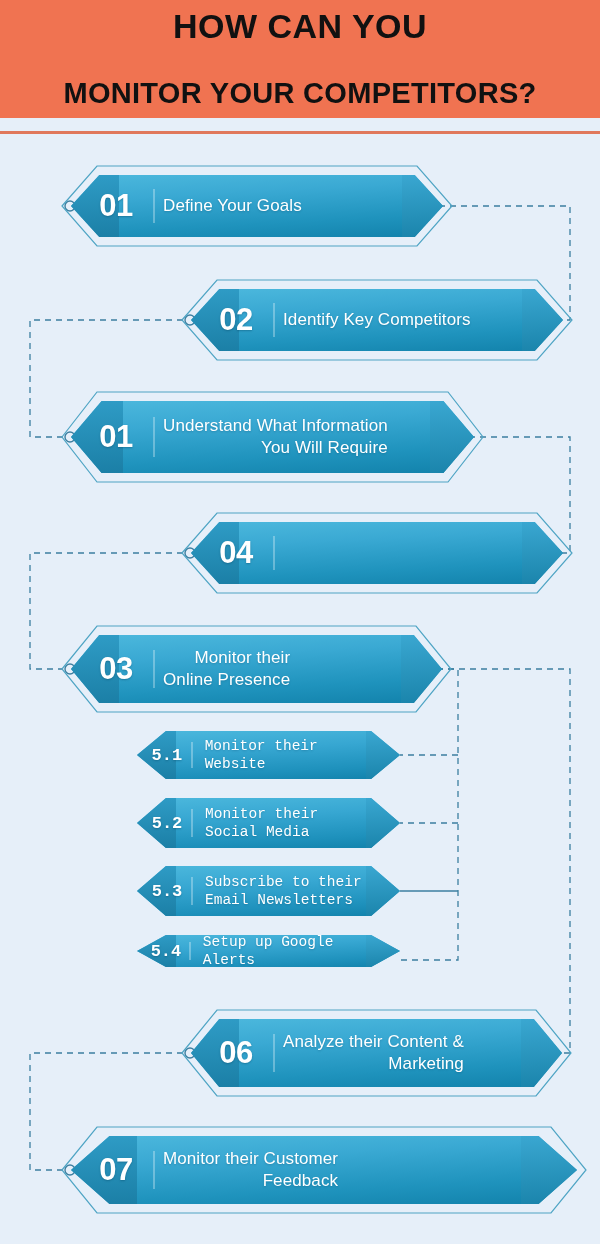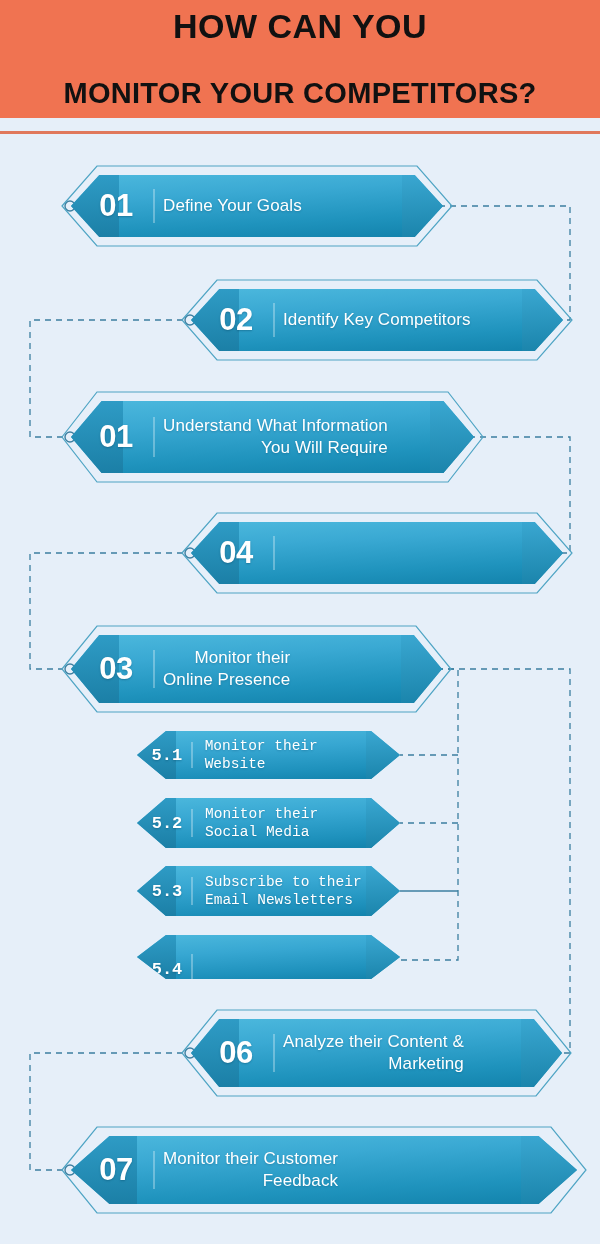--- a/index.html
+++ b/index.html
@@ -244,16 +244,17 @@
   <div class="sep"></div>
   <div class="label">Monitor their<br>Social Media</div>
 </div>
 
 <div class="sub" style="left:137px;top:866px;width:263px;height:50px;">
   <div class="num">5.3</div>
   <div class="sep"></div>
   <div class="label">Subscribe to their<br>Email Newsletters</div>
 </div>
 
-<div class="sub" style="left:137px;top:935px;width:263px;height:44px;align-items:flex-end;">
+<div class="sub" style="left:137px;top:935px;width:263px;height:32px;">
   <div class="num">5.4</div>
   <div class="sep"></div>
+  <div class="label">Setup up Google Alerts</div>
 </div>
 
 </body></html>

